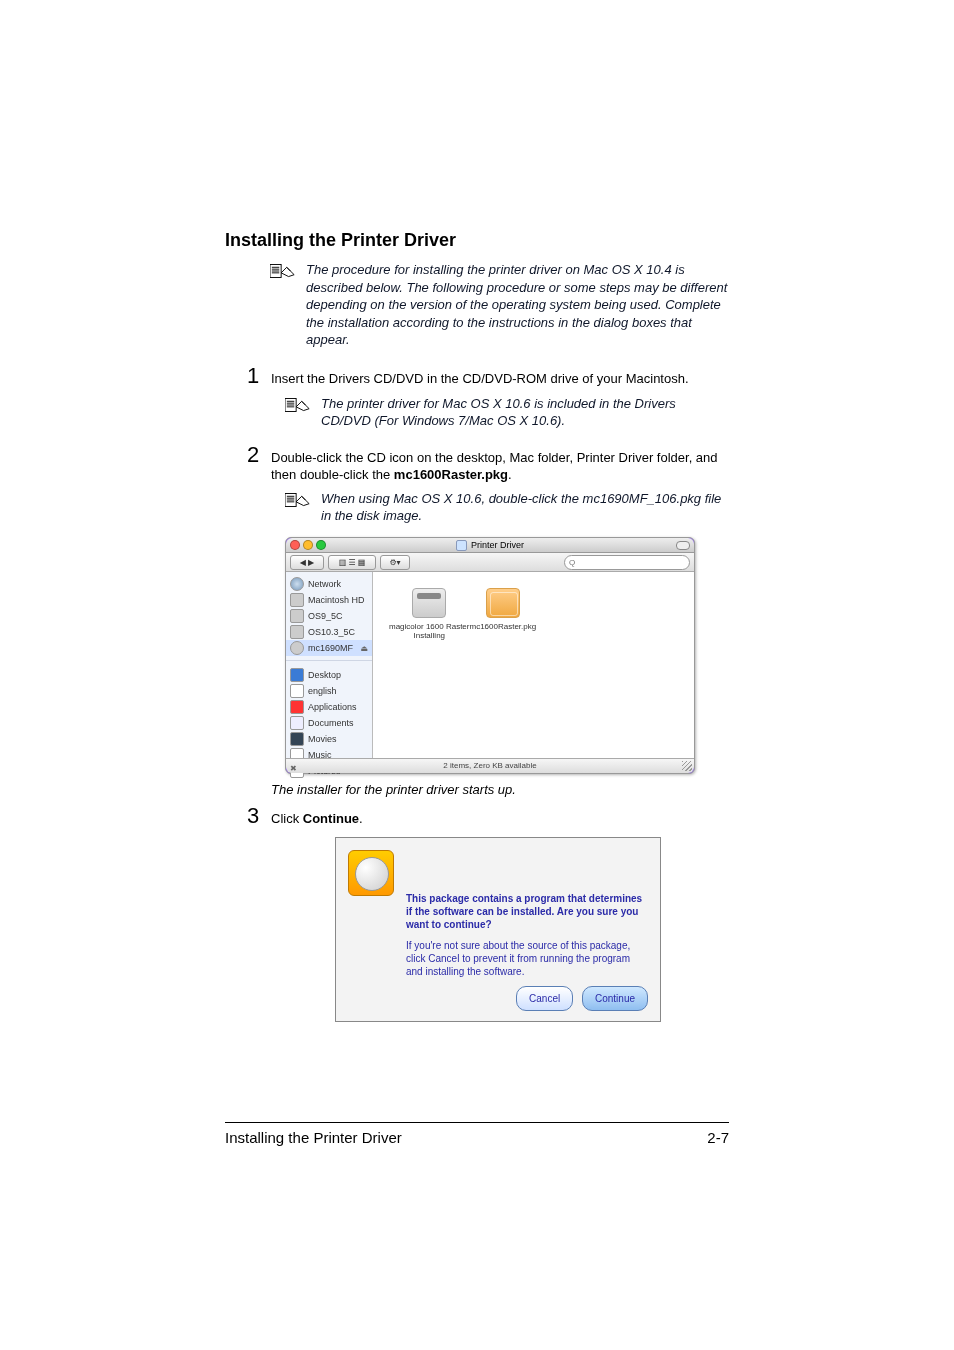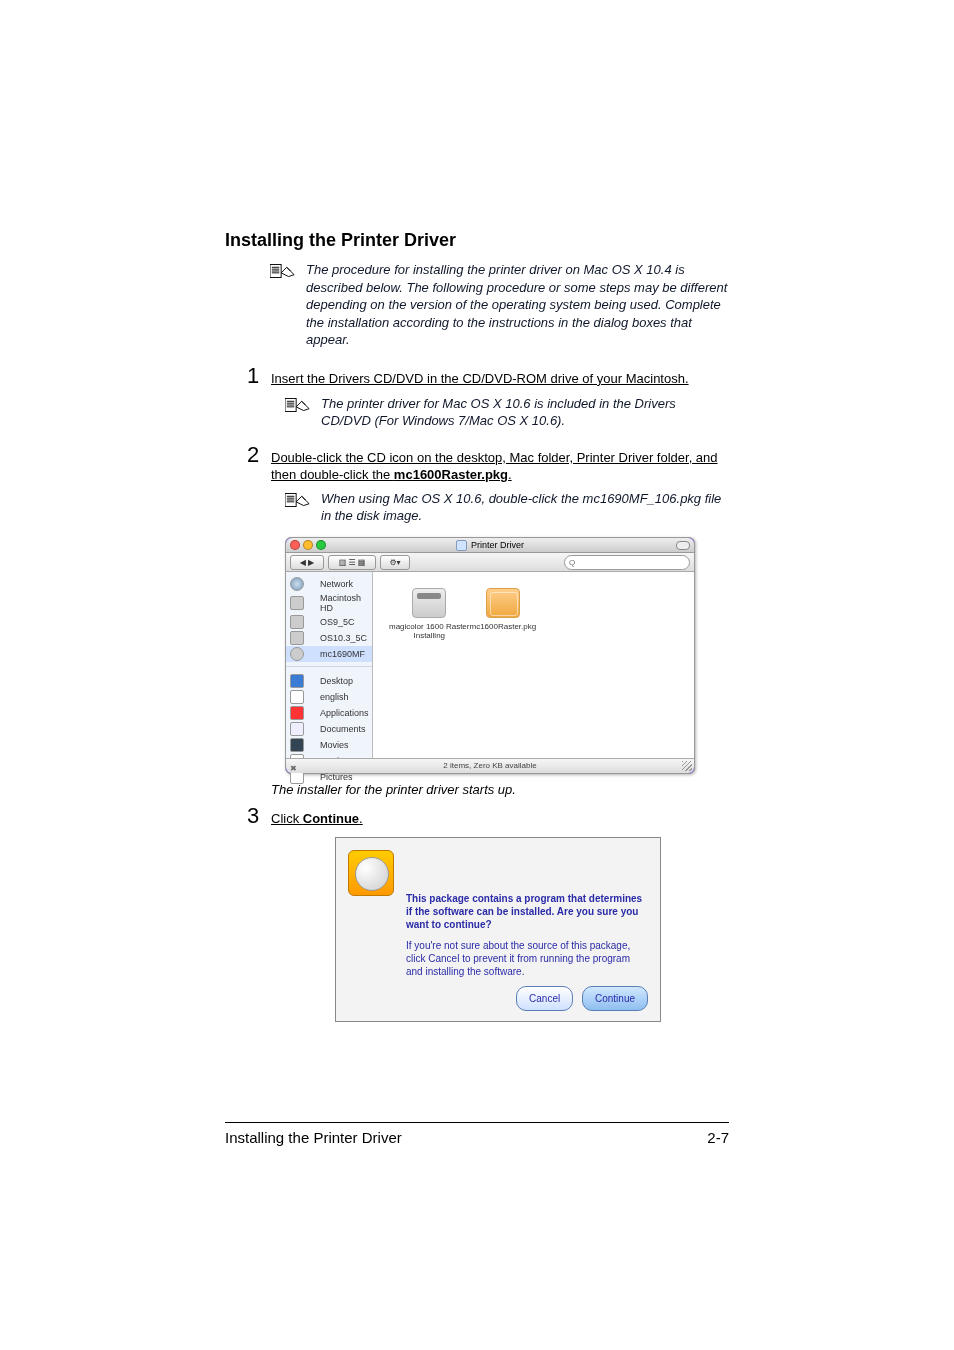--- a/index.html
+++ b/index.html
@@ -48,21 +48,20 @@
     font-weight: normal;
     width: 24px;
     flex: 0 0 auto;
     color: #000;
   }
   .step-text {
     font-size: 13px;
     line-height: 1.35;
     color: #000;
     padding-top: 7px;
-    text-decoration: underline;
   }
   .note-sub {
     margin-left: 60px;
     margin-bottom: 12px;
     display: flex;
     align-items: flex-start;
   }
   .note-sub .note-text {
     font-size: 13px;
   }
@@ -148,21 +147,21 @@
   }
   .finder-sidebar {
     width: 86px;
     background: #f0f4fb;
     border-right: 1px solid #bbb;
     padding-top: 4px;
   }
   .sb-item {
     display: flex;
     align-items: center;
-    gap: 16px;
+    gap: 4px;
     padding: 1px 4px;
     font-size: 9px;
     color: #333;
   }
   .sb-icon {
     width: 12px; height: 12px;
     background: #ccc;
     border: 1px solid #999;
     border-radius: 2px;
     flex: 0 0 auto;

